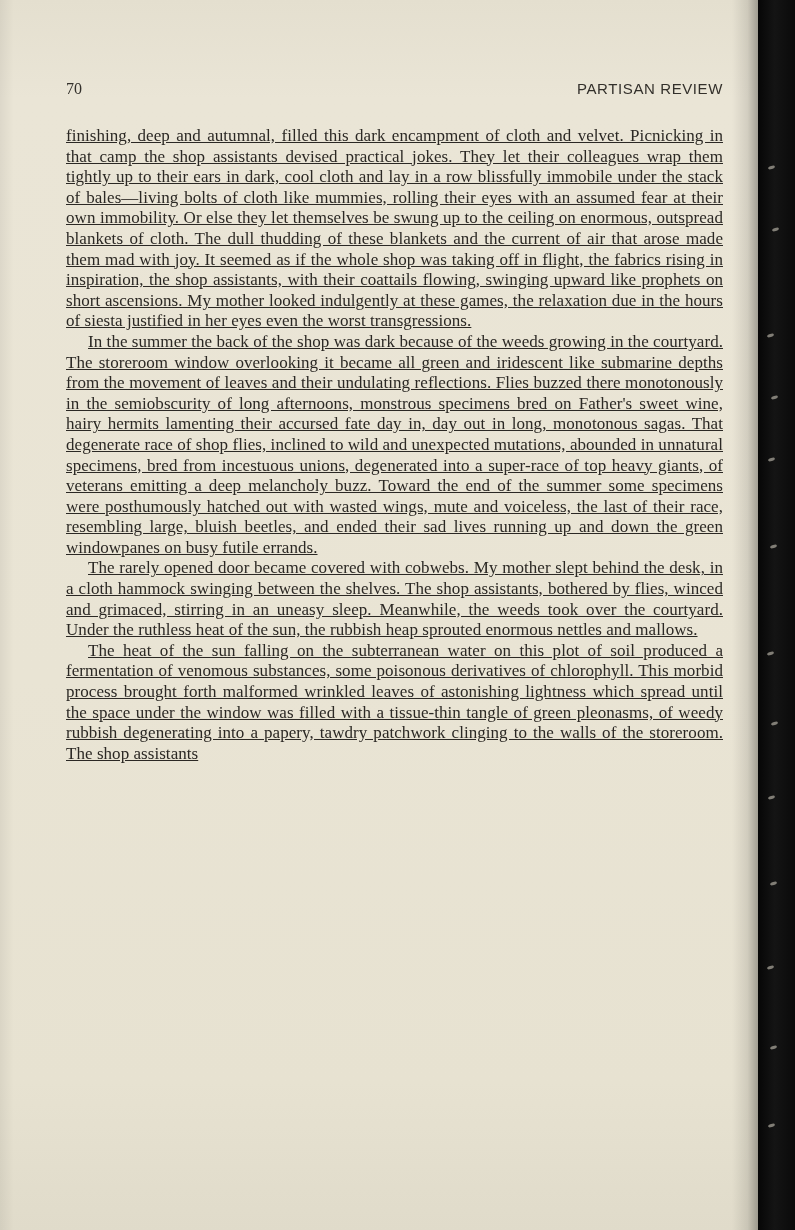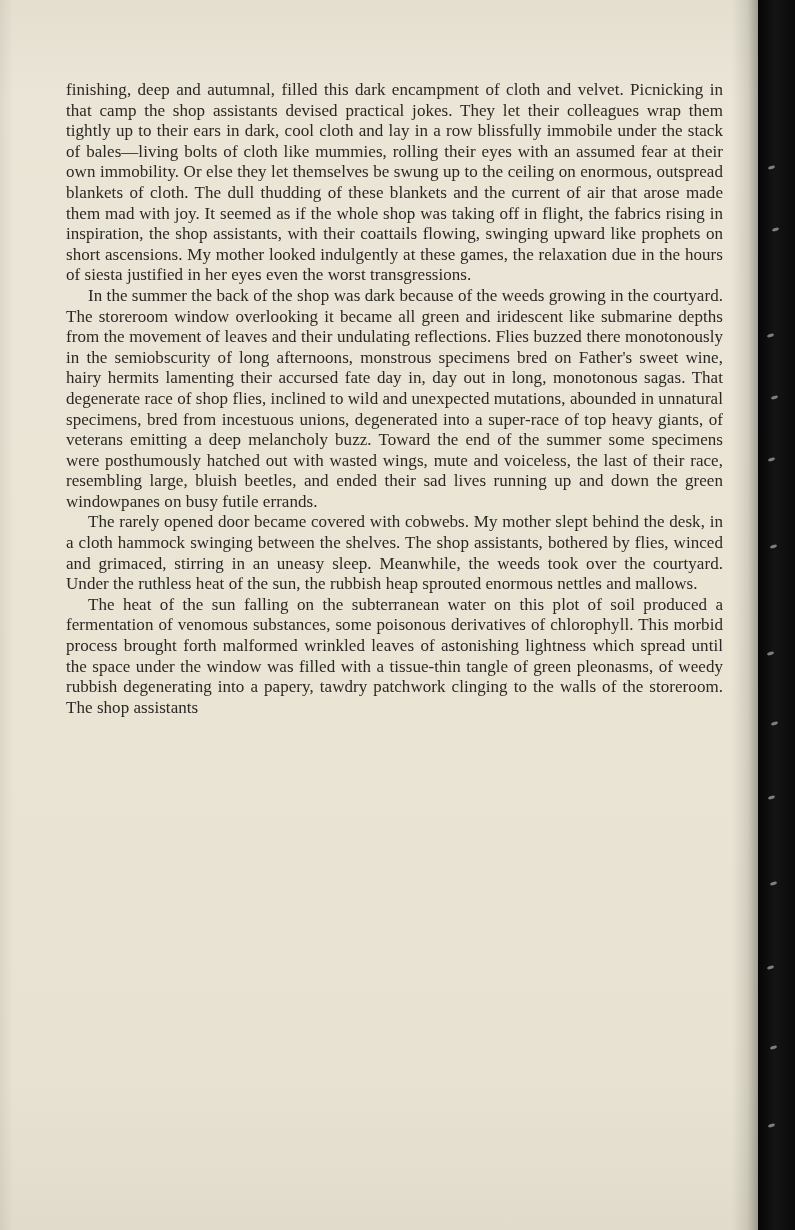--- a/index.html
+++ b/index.html
@@ -84,37 +84,42 @@
     font-family: "Liberation Serif", serif;
     font-size: 16px;
     letter-spacing: 0;
   }
   .body-text {
     font-family: "Liberation Serif", serif;
     font-size: 17px;
     line-height: 20.6px;
     text-align: justify;
     letter-spacing: 0.05px;
+    text-decoration: underline;
   }
   .body-text p {
     margin: 0;
     text-indent: 22px;
   }
   .body-text p.no-indent {
     text-indent: 0;
   }
 </style>
 </head>
 <body>
 
 <div class="scan">
 
   <div class="page">
     <div class="content">
 
+      <div class="running-head">
+        <span class="page-num">70</span>
+        <span class="journal-title">PARTISAN REVIEW</span>
+      </div>
 
       <div class="body-text">
         <p class="no-indent">finishing, deep and autumnal, filled this dark encampment of cloth and velvet. Picnicking in that camp the shop assistants devised practical jokes. They let their colleagues wrap them tightly up to their ears in dark, cool cloth and lay in a row blissfully immobile under the stack of bales—living bolts of cloth like mummies, rolling their eyes with an assumed fear at their own immobility. Or else they let themselves be swung up to the ceiling on enormous, outspread blankets of cloth. The dull thudding of these blankets and the current of air that arose made them mad with joy. It seemed as if the whole shop was taking off in flight, the fabrics rising in inspiration, the shop assistants, with their coattails flowing, swinging upward like prophets on short ascensions. My mother looked indulgently at these games, the relaxation due in the hours of siesta justified in her eyes even the worst transgressions.</p>
         <p>In the summer the back of the shop was dark because of the weeds growing in the courtyard. The storeroom window overlooking it became all green and iridescent like submarine depths from the movement of leaves and their undulating reflections. Flies buzzed there monotonously in the semiobscurity of long afternoons, monstrous specimens bred on Father's sweet wine, hairy hermits lamenting their accursed fate day in, day out in long, monotonous sagas. That degenerate race of shop flies, inclined to wild and unexpected mutations, abounded in unnatural specimens, bred from incestuous unions, degenerated into a super-race of top heavy giants, of veterans emitting a deep melancholy buzz. Toward the end of the summer some specimens were posthumously hatched out with wasted wings, mute and voiceless, the last of their race, resembling large, bluish beetles, and ended their sad lives running up and down the green windowpanes on busy futile errands.</p>
         <p>The rarely opened door became covered with cobwebs. My mother slept behind the desk, in a cloth hammock swinging between the shelves. The shop assistants, bothered by flies, winced and grimaced, stirring in an uneasy sleep. Meanwhile, the weeds took over the courtyard. Under the ruthless heat of the sun, the rubbish heap sprouted enormous nettles and mallows.</p>
         <p>The heat of the sun falling on the subterranean water on this plot of soil produced a fermentation of venomous substances, some poisonous derivatives of chlorophyll. This morbid process brought forth malformed wrinkled leaves of astonishing lightness which spread until the space under the window was filled with a tissue-thin tangle of green pleonasms, of weedy rubbish degenerating into a papery, tawdry patchwork clinging to the walls of the storeroom. The shop assistants</p>
       </div>
 
     </div>
   </div>

